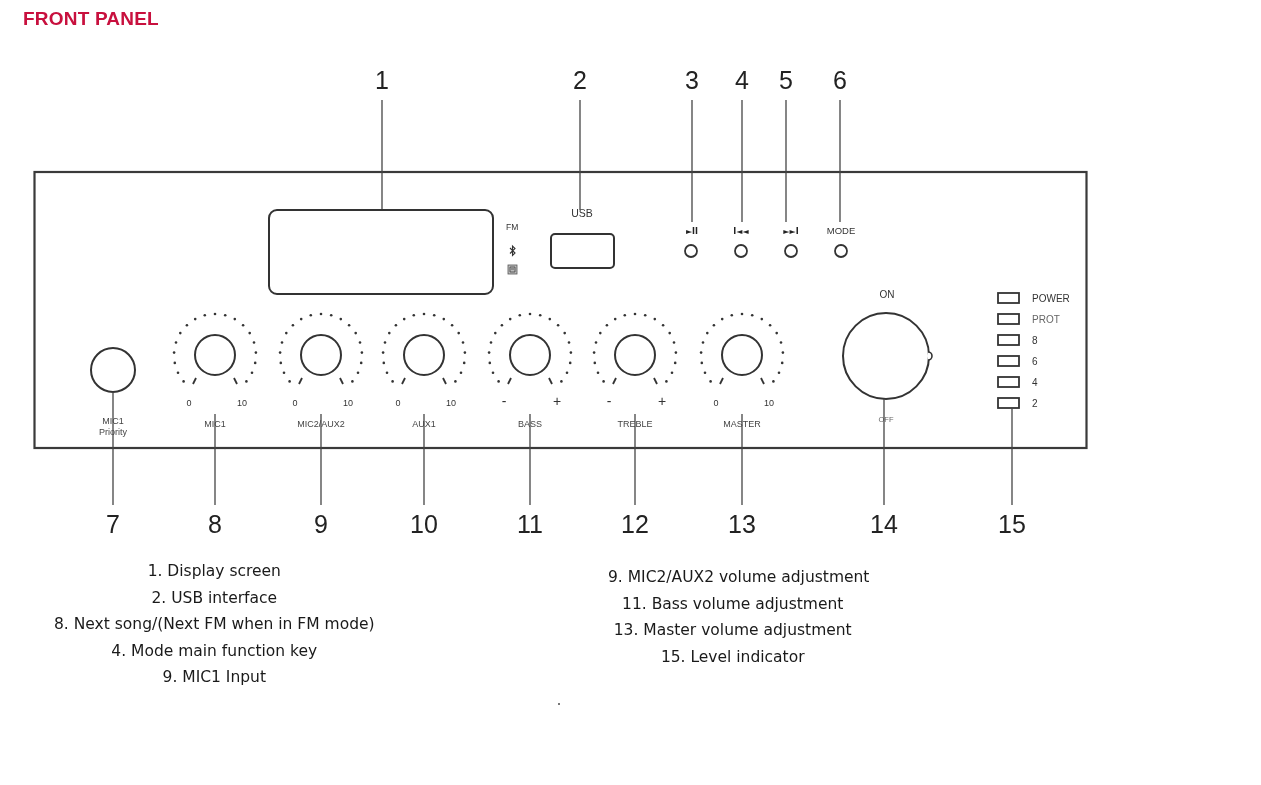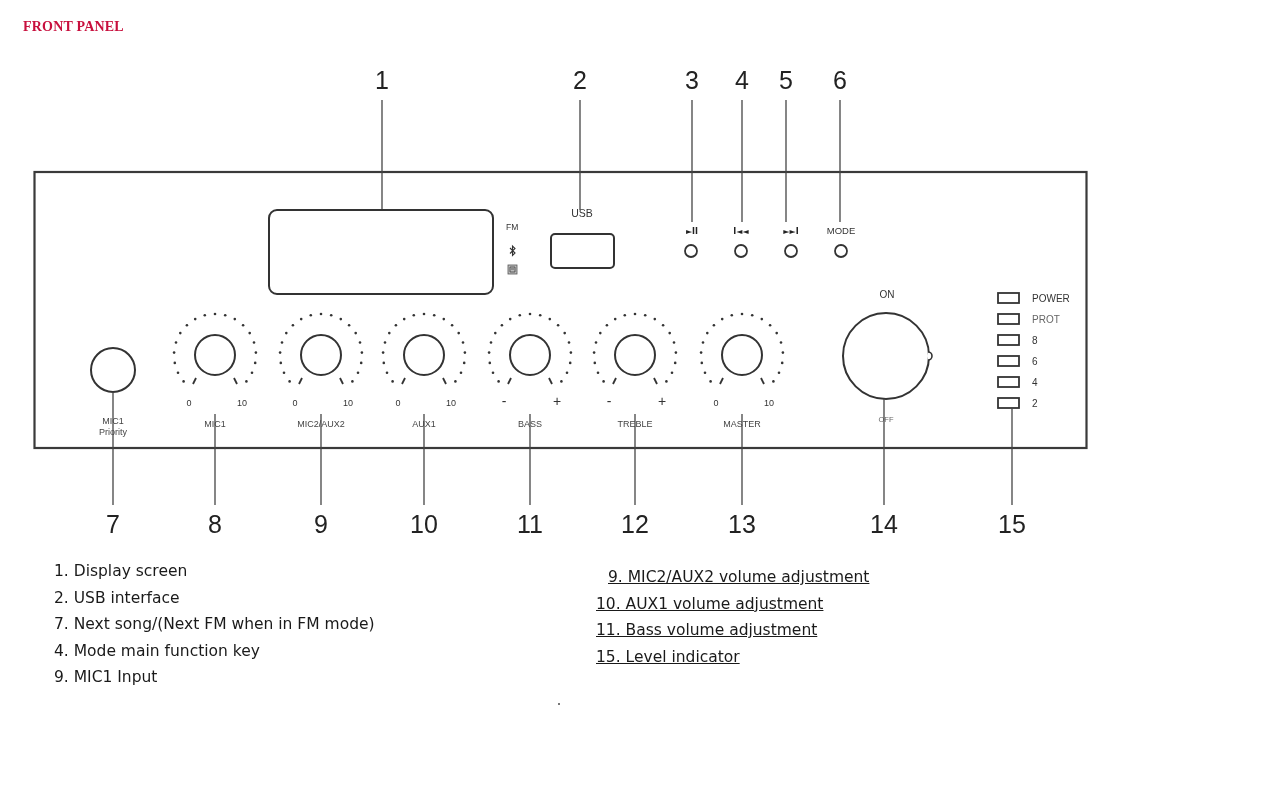--- a/index.html
+++ b/index.html
@@ -1,22 +1,22 @@
 <!DOCTYPE html>
 <html><head>
 <meta charset="utf-8">
 <style>
   html, body { margin:0; padding:0; background:#ffffff; }
   body { width:1261px; height:785px; position:relative; overflow:hidden; font-family:"Liberation Sans", sans-serif; }
-  .title { position:absolute; left:23px; top:19px; font-family:Liberation Serif, serif; font-weight:bold; font-size:14px; color:#c8103e; letter-spacing:0.2px; }
+  .title { position:absolute; left:23px; top:8px; font-family:Liberation Sans, sans-serif; font-weight:bold; font-size:19px; color:#c8103e; letter-spacing:0.2px; }
   svg#diagram { position:absolute; left:0; top:0; }
-  .legend { position:absolute; font-family:"DejaVu Sans", sans-serif; font-size:15.5px; color:#1a1a1a; line-height:26.5px; }
+  .legend { position:absolute; font-family:"DejaVu Sans", sans-serif; font-size:15.5px; color:#1a1a1a; line-height:26.5px;text-align:center; }
   .legend div { white-space:nowrap; }
   #legend-left { left:54px; top:558px; }
-  #legend-right { left:596px; top:564px;text-decoration:underline; }
+  #legend-right { left:596px; top:564px; }
   #legend-right div:first-child { padding-left:12px; }
   .artifact { position:absolute; left:558px; top:703px; width:2px; height:2px; background:#777; }
 </style>
 </head>
 <body>
 
 <div class="title">FRONT PANEL</div>
 
 <svg id="diagram" width="1261" height="560" viewBox="0 0 1261 560">
 
@@ -282,25 +282,25 @@
       <line x1="884" y1="399" x2="884" y2="505" stroke="#444" stroke-width="1.3"></line>
       <text x="884" y="533" font-size="25" text-anchor="middle" fill="#222" font-family="Liberation Sans, sans-serif">14</text>
       <line x1="1012" y1="408" x2="1012" y2="505" stroke="#444" stroke-width="1.3"></line>
       <text x="1012" y="533" font-size="25" text-anchor="middle" fill="#222" font-family="Liberation Sans, sans-serif">15</text>
     </g>
 </svg>
 
 <div class="legend" id="legend-left">
   <div>1. Display screen</div>
   <div>2. USB interface</div>
-  <div>7. Next song/(Next FM when in FM mode)</div>
+  <div>8. Next song/(Next FM when in FM mode)</div>
   <div>4. Mode main function key</div>
   <div>9. MIC1 Input</div>
 </div>
 
 <div class="legend" id="legend-right">
   <div>9. MIC2/AUX2 volume adjustment</div>
-  <div>10. AUX1 volume adjustment</div>
   <div>11. Bass volume adjustment</div>
+  <div>13. Master volume adjustment</div>
   <div>15. Level indicator</div>
 </div>
 
 <div class="artifact"></div>
 
 </body></html>

